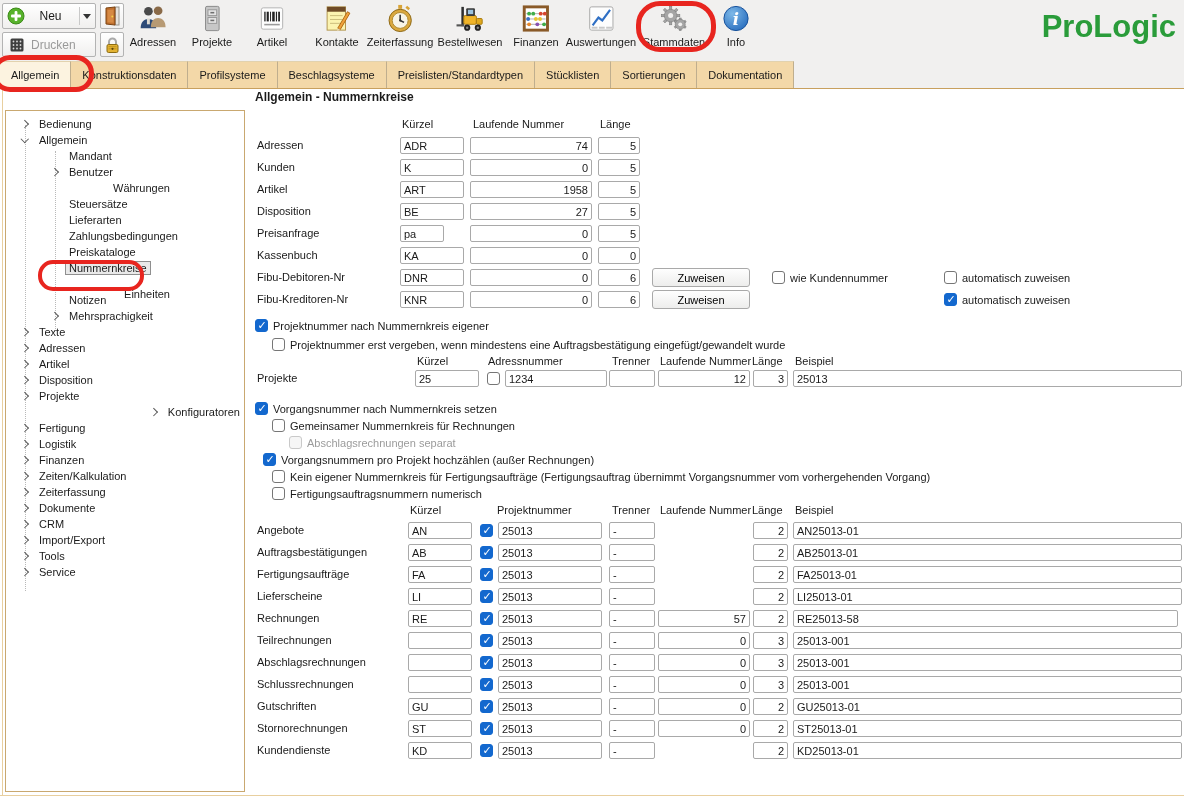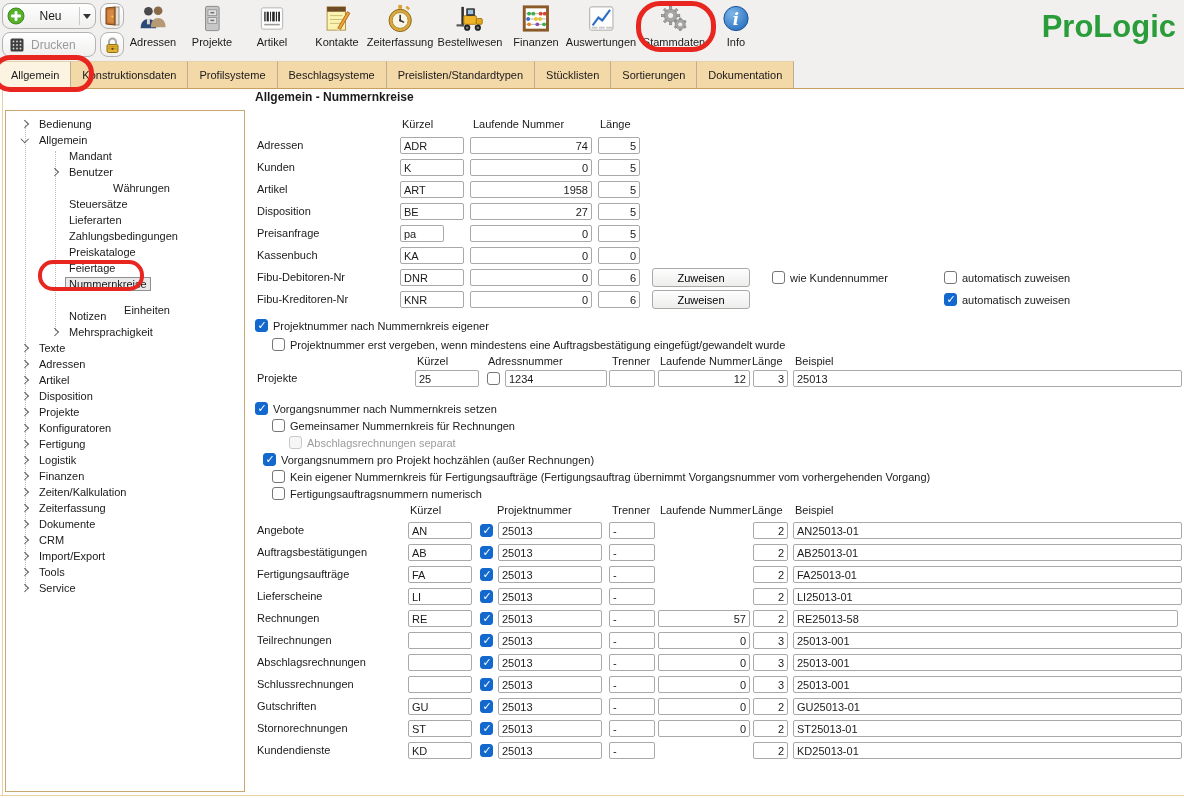--- a/index.html
+++ b/index.html
@@ -1,21 +1,21 @@
 <!DOCTYPE html>
 <html><head>
 <meta charset="utf-8">
 <style>
   html,body{margin:0;padding:0;background:#fff;}
   #screen{position:relative;width:1184px;height:798px;overflow:hidden;background:#fff;
           font-family:"Liberation Sans","DejaVu Sans",sans-serif;font-size:11px;color:#1a1a1a;}
 
   
   .toolbar{position:absolute;left:0;top:0;width:1184px;height:60px;background:#f1f0ef;border-bottom:1px solid #d9d7d4;}
-  .winbtn{position:absolute;border:1px solid #b3b3b3;border-radius:8px;background:linear-gradient(#ffffff,#f0efee);
+  .winbtn{position:absolute;border:1px solid #b3b3b3;border-radius:2px;background:linear-gradient(#ffffff,#f0efee);
           display:flex;align-items:center;font-size:12px;box-sizing:border-box;cursor:default;}
   .winbtn svg{flex:0 0 auto;}
   #btn-neu{left:2px;top:3px;width:94px;height:26px;padding:0 4px;}
   #btn-neu .btxt{flex:1;text-align:center;}
   #btn-neu .divider{width:1px;height:18px;background:#c9c9c9;margin:0 3px;}
   .dd-arrow{width:0;height:0;border-left:4px solid transparent;border-right:4px solid transparent;border-top:5px solid #333;}
   #btn-door{left:100px;top:3px;width:24px;height:26px;justify-content:center;}
   #btn-drucken{left:2px;top:32px;width:94px;height:25px;padding:0 6px;gap:6px;color:#9a9a9a;}
   #btn-lock{left:100px;top:32px;width:24px;height:25px;justify-content:center;}
 
@@ -339,24 +339,20 @@
           <span class="tree-label">Lieferarten</span>
         </div>
         <div class="tree-item" style="padding-left: 44px;">
           <span class="chev none"></span>
           <span class="tree-label">Zahlungsbedingungen</span>
         </div>
         <div class="tree-item" style="padding-left: 44px;">
           <span class="chev none"></span>
           <span class="tree-label">Preiskataloge</span>
         </div>
-        <div class="tree-item" style="padding-left: 44px;">
-          <span class="chev none"></span>
-          <span class="tree-label">Feiertage</span>
-        </div>
         <div class="tree-item selected" style="padding-left: 44px;">
           <span class="chev none"></span>
           <span class="tree-label">Nummernkreise</span>
         </div>
         <div class="tree-item" style="padding-left: 44px; flex-direction: column;">
           <span class="chev none"></span>
           <span class="tree-label">Einheiten</span>
         </div>
         <div class="tree-item" style="padding-left: 44px;">
           <span class="chev none"></span>
@@ -379,21 +375,21 @@
           <span class="tree-label">Artikel</span>
         </div>
         <div class="tree-item" style="padding-left: 14px;">
           <span class="chev collapsed"></span>
           <span class="tree-label">Disposition</span>
         </div>
         <div class="tree-item" style="padding-left: 14px;">
           <span class="chev collapsed"></span>
           <span class="tree-label">Projekte</span>
         </div>
-        <div class="tree-item" style="padding-left: 14px;">
+        <div class="tree-item" style="padding-left: 14px; justify-content: flex-end;">
           <span class="chev collapsed"></span>
           <span class="tree-label">Konfiguratoren</span>
         </div>
         <div class="tree-item" style="padding-left: 14px;">
           <span class="chev collapsed"></span>
           <span class="tree-label">Fertigung</span>
         </div>
         <div class="tree-item" style="padding-left: 14px;">
           <span class="chev collapsed"></span>
           <span class="tree-label">Logistik</span>

